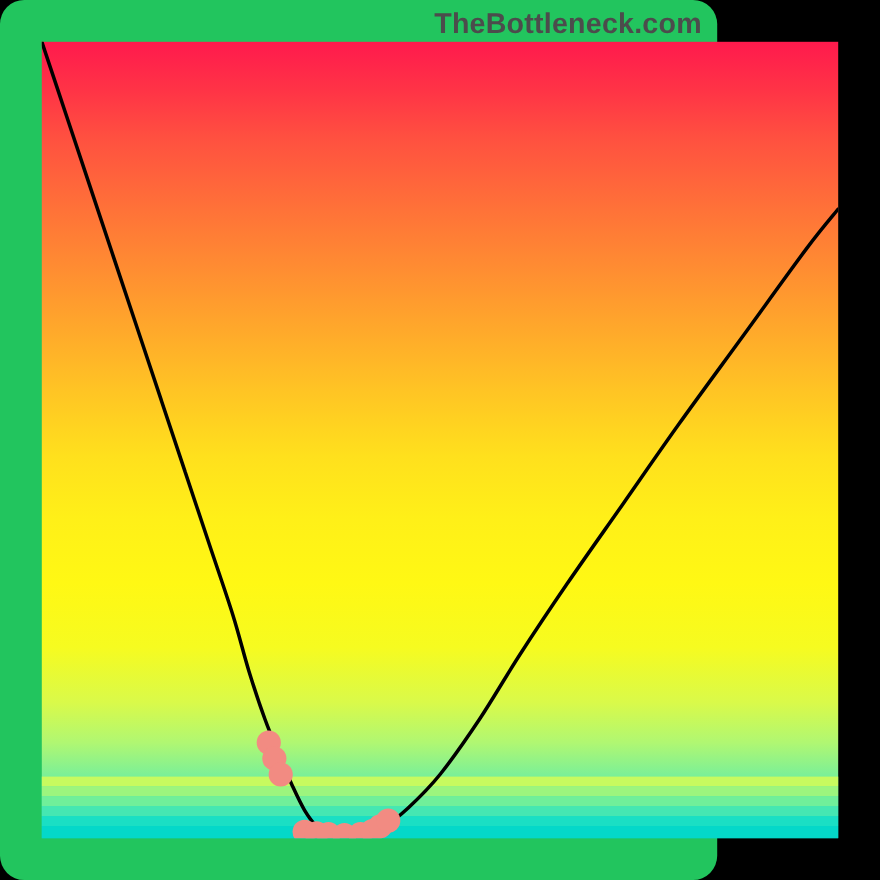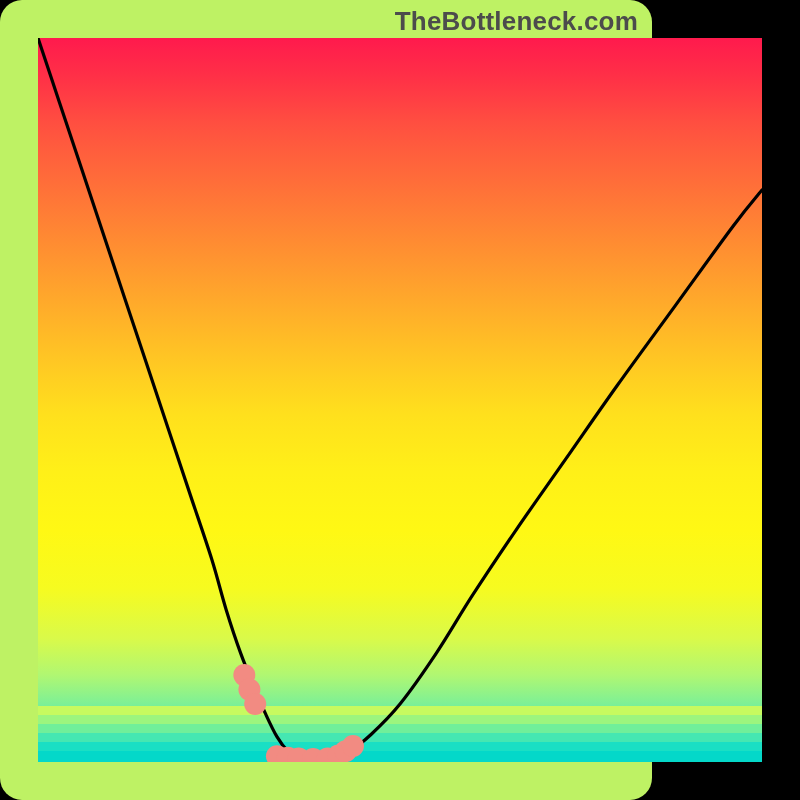--- a/index.html
+++ b/index.html
@@ -8,21 +8,21 @@
     width: 800px;
     height: 800px;
     overflow: hidden;
     background: #000;
     font-family: Arial, Helvetica, sans-serif;
   }
   .frame {
     position: relative;
     width: 652px;
     height: 800px;
-    background: #bef264;
+    background: #22c55e;
     border-radius: 22px;
   }
   .watermark {
     position: absolute;
     top: 6px;
     right: 14px;
     font-size: 26px;
     font-weight: 600;
     color: #4c4c4c;
     letter-spacing: 0.2px;

